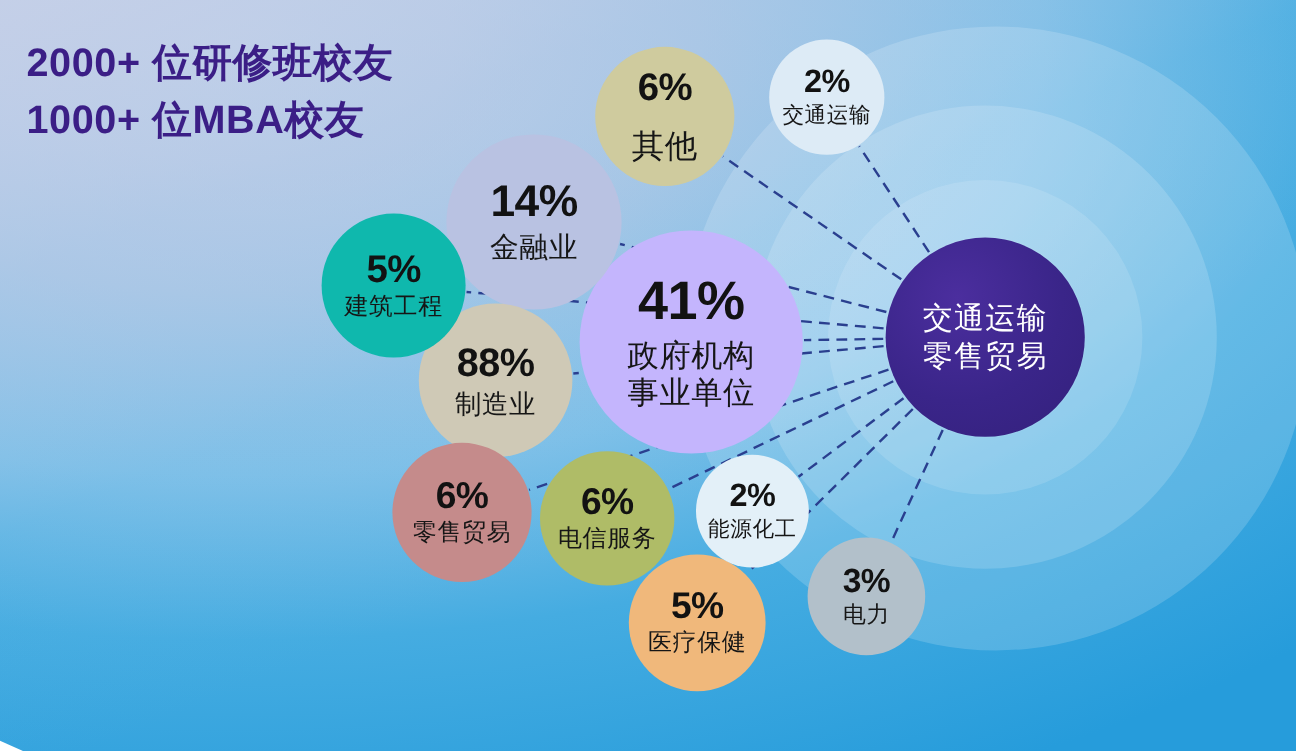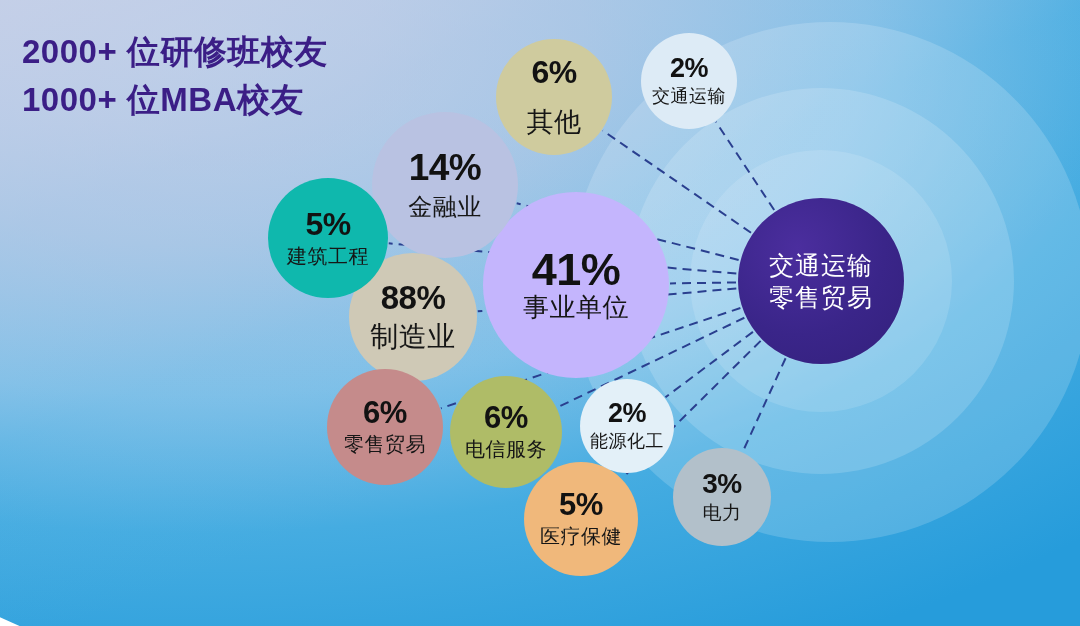--- a/index.html
+++ b/index.html
@@ -168,29 +168,30 @@
   </div>
 
   <div class="hub">
     <div class="hub-line">交通运输</div>
     <div class="hub-line">零售贸易</div>
   </div>
 
   <div id="bubble-layer">
       <div class="bubble" style="left: 483px; top: 192px; width: 186px; height: 186px; background: #c4b5fd;">
         <div class="pct" style="font-size: 45px;">41%</div>
+        <div class="lbl" style="font-size: 26px; margin-top: 8px;">政府机构</div>
         <div class="lbl" style="font-size: 26px;">事业单位</div>
       </div>
       <div class="bubble" style="left: 372px; top: 112px; width: 146px; height: 146px; background: rgb(185, 194, 226);">
         <div class="pct" style="font-size: 37px; text-align: center;">14%</div>
         <div class="lbl" style="font-size: 24px; margin-top: 7px;">金融业</div>
       </div>
       <div class="bubble" style="left: 349px; top: 253px; width: 128px; height: 128px; background: rgb(207, 201, 182);">
         <div class="pct" style="font-size: 33px;">88%</div>
-        <div class="lbl" style="font-size: 28px; margin-top: 6px;">制造业</div>
+        <div class="lbl" style="font-size: 22px; margin-top: 6px;">制造业</div>
       </div>
       <div class="bubble" style="left: 496px; top: 39px; width: 116px; height: 116px; background: rgb(207, 203, 158);">
         <div class="pct" style="font-size: 32px;">6%</div>
         <div class="lbl" style="font-size: 27px; margin-top: 19px;">其他</div>
       </div>
       <div class="bubble" style="left: 327px; top: 369px; width: 116px; height: 116px; background: rgb(197, 139, 139);">
         <div class="pct" style="font-size: 31px;">6%</div>
         <div class="lbl" style="font-size: 20px; margin-top: 5px;">零售贸易</div>
       </div>
       <div class="bubble" style="left: 450px; top: 376px; width: 112px; height: 112px; background: rgb(175, 188, 103);">

